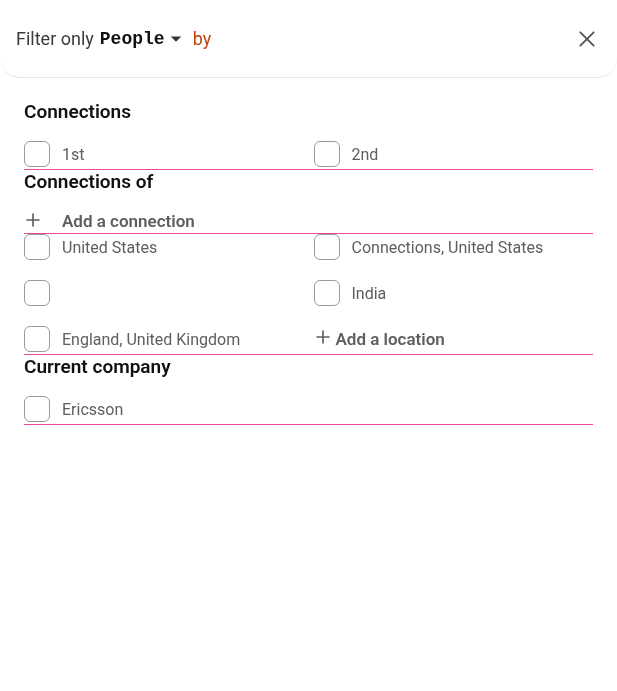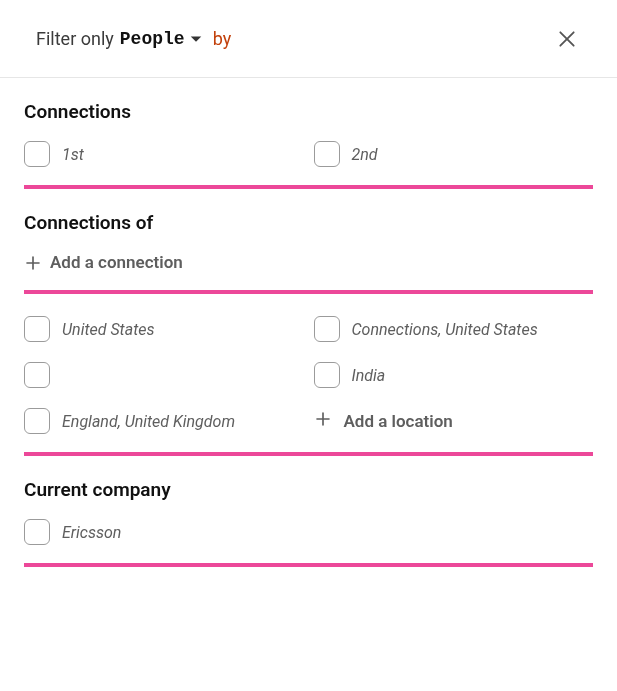--- a/index.html
+++ b/index.html
@@ -1,23 +1,24 @@
 <!DOCTYPE html>
 <html><head>
 <meta charset="utf-8">
 <style>
   * { box-sizing: border-box; margin: 0; padding: 0; }
   html, body { width: 617px; height: 691px; font-family: -apple-system, "Segoe UI", Roboto, Arial, sans-serif; background: #fff; color: #000; overflow: hidden; }
   .header {
     height: 78px;
     display: flex;
     align-items: center;
-    padding: 0 36px;
+    padding: 0 16px;
     border-bottom: 1px solid #e6e6e6;
     font-size: 18px;
+    border-radius: 20px;
   }
   .header .prefix { color: #3b3b3b; margin-right: 6px; }
   .header .entity { font-weight: 600; color: #111; margin-right: 4px; font-family: Liberation Mono, monospace; }
   .header .caret { margin-right: 10px; display: inline-flex; align-items: center; cursor: pointer; }
   .header .suffix { color: #c2410c; }
   .close-btn {
     margin-left: auto;
     width: 28px; height: 28px;
     display: flex; align-items: center; justify-content: center;
     cursor: pointer;
@@ -33,57 +34,56 @@
     overflow-y: scroll;
     padding: 22px 24px 24px 24px;
   }
   
   .content::-webkit-scrollbar { width: 15px; }
   .content::-webkit-scrollbar-track { background: #f1f1f1; }
   .content::-webkit-scrollbar-thumb { background: #c1c1c1; }
   .content::-webkit-scrollbar-button:single-button {
     background: #f1f1f1; height: 15px;
   }
-  .section { padding-bottom: 18px; border-bottom: 4px solid #ec4899; margin-bottom: 22px; }
+  .section { padding-bottom: 2px; border-bottom: 1px solid #ec4899; }
   .section:last-child { border-bottom: none; margin-bottom: 0; }
   .section-title { font-size: 19px; font-weight: 600; color: #111; margin-bottom: 18px; }
   .options-grid {
     display: grid;
     grid-template-columns: 1fr 1fr;
     column-gap: 10px;
     row-gap: 20px;
   }
   .option-row {
     display: flex;
     align-items: center;
     gap: 12px;
-    font-style: italic;
   }
   .checkbox {
     width: 26px; height: 26px;
     border: 1px solid #9b9b9b;
     border-radius: 6px;
     background: #fff;
     cursor: pointer;
     flex-shrink: 0;
   }
   .option-label { font-size: 16px; color: #5e5e5e; }
   .add-row {
     display: flex;
-    align-items: flex-end;
-    gap: 8px;
+    align-items: flex-start;
+    gap: 20px;
     cursor: pointer;
     margin-top: 4px;
   }
   .add-row .plus { display: inline-flex; }
   .add-row .add-label { font-size: 17px; font-weight: 600; color: #5e5e5e; }
   .add-inline {
     display: flex;
     align-items: center;
-    gap: 12px;
+    gap: 4px;
     cursor: pointer;
   }
   .add-inline .add-label { font-size: 17px; font-weight: 600; color: #5e5e5e; }
   svg.plus-svg { width: 18px; height: 18px; }
   svg.caret-svg { width: 14px; height: 14px; }
 </style>
 </head>
 <body>
 
 <div class="header">

